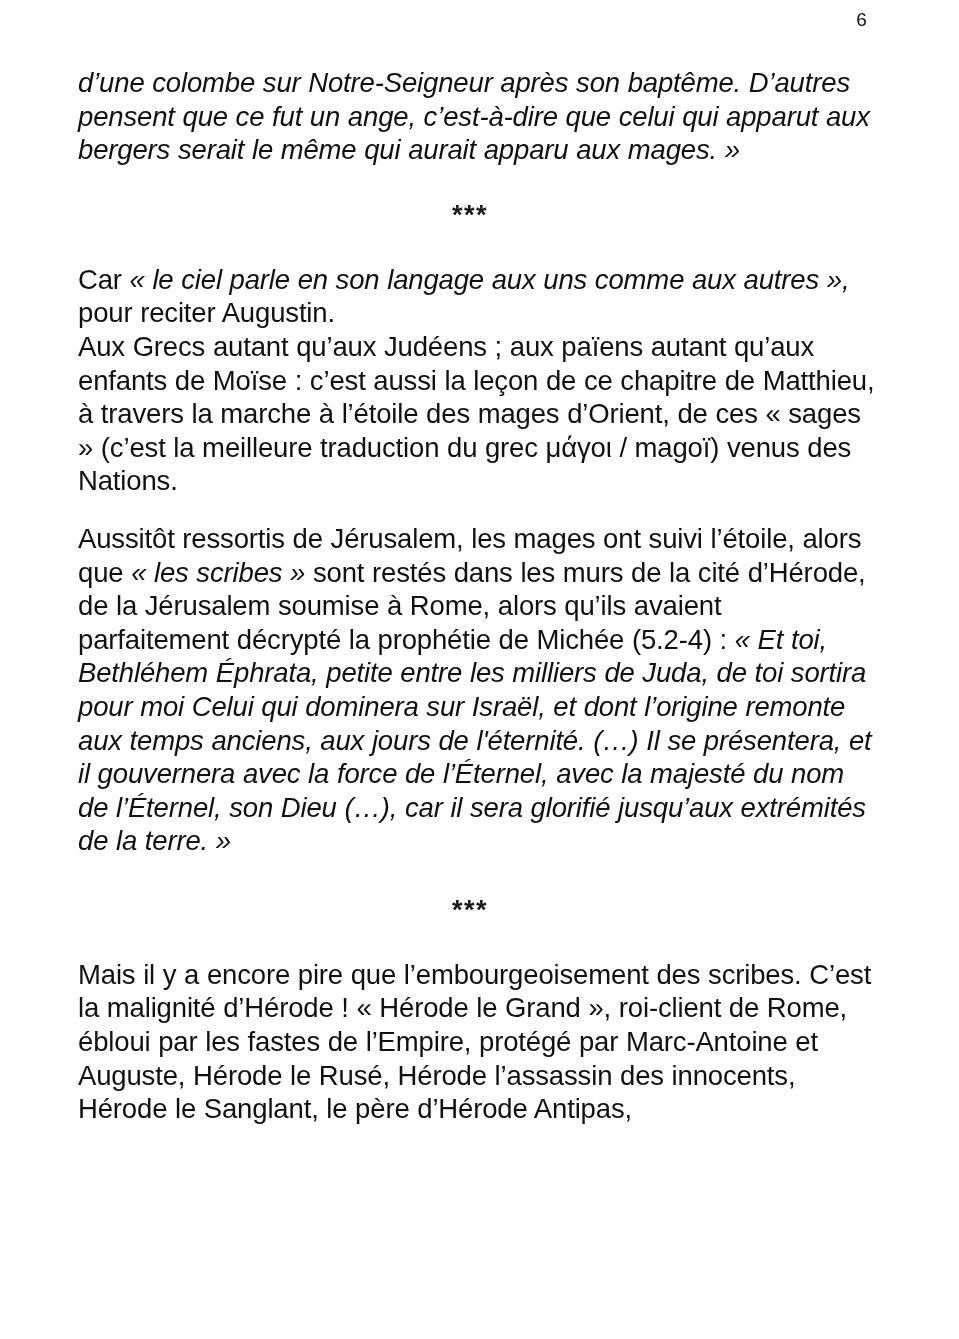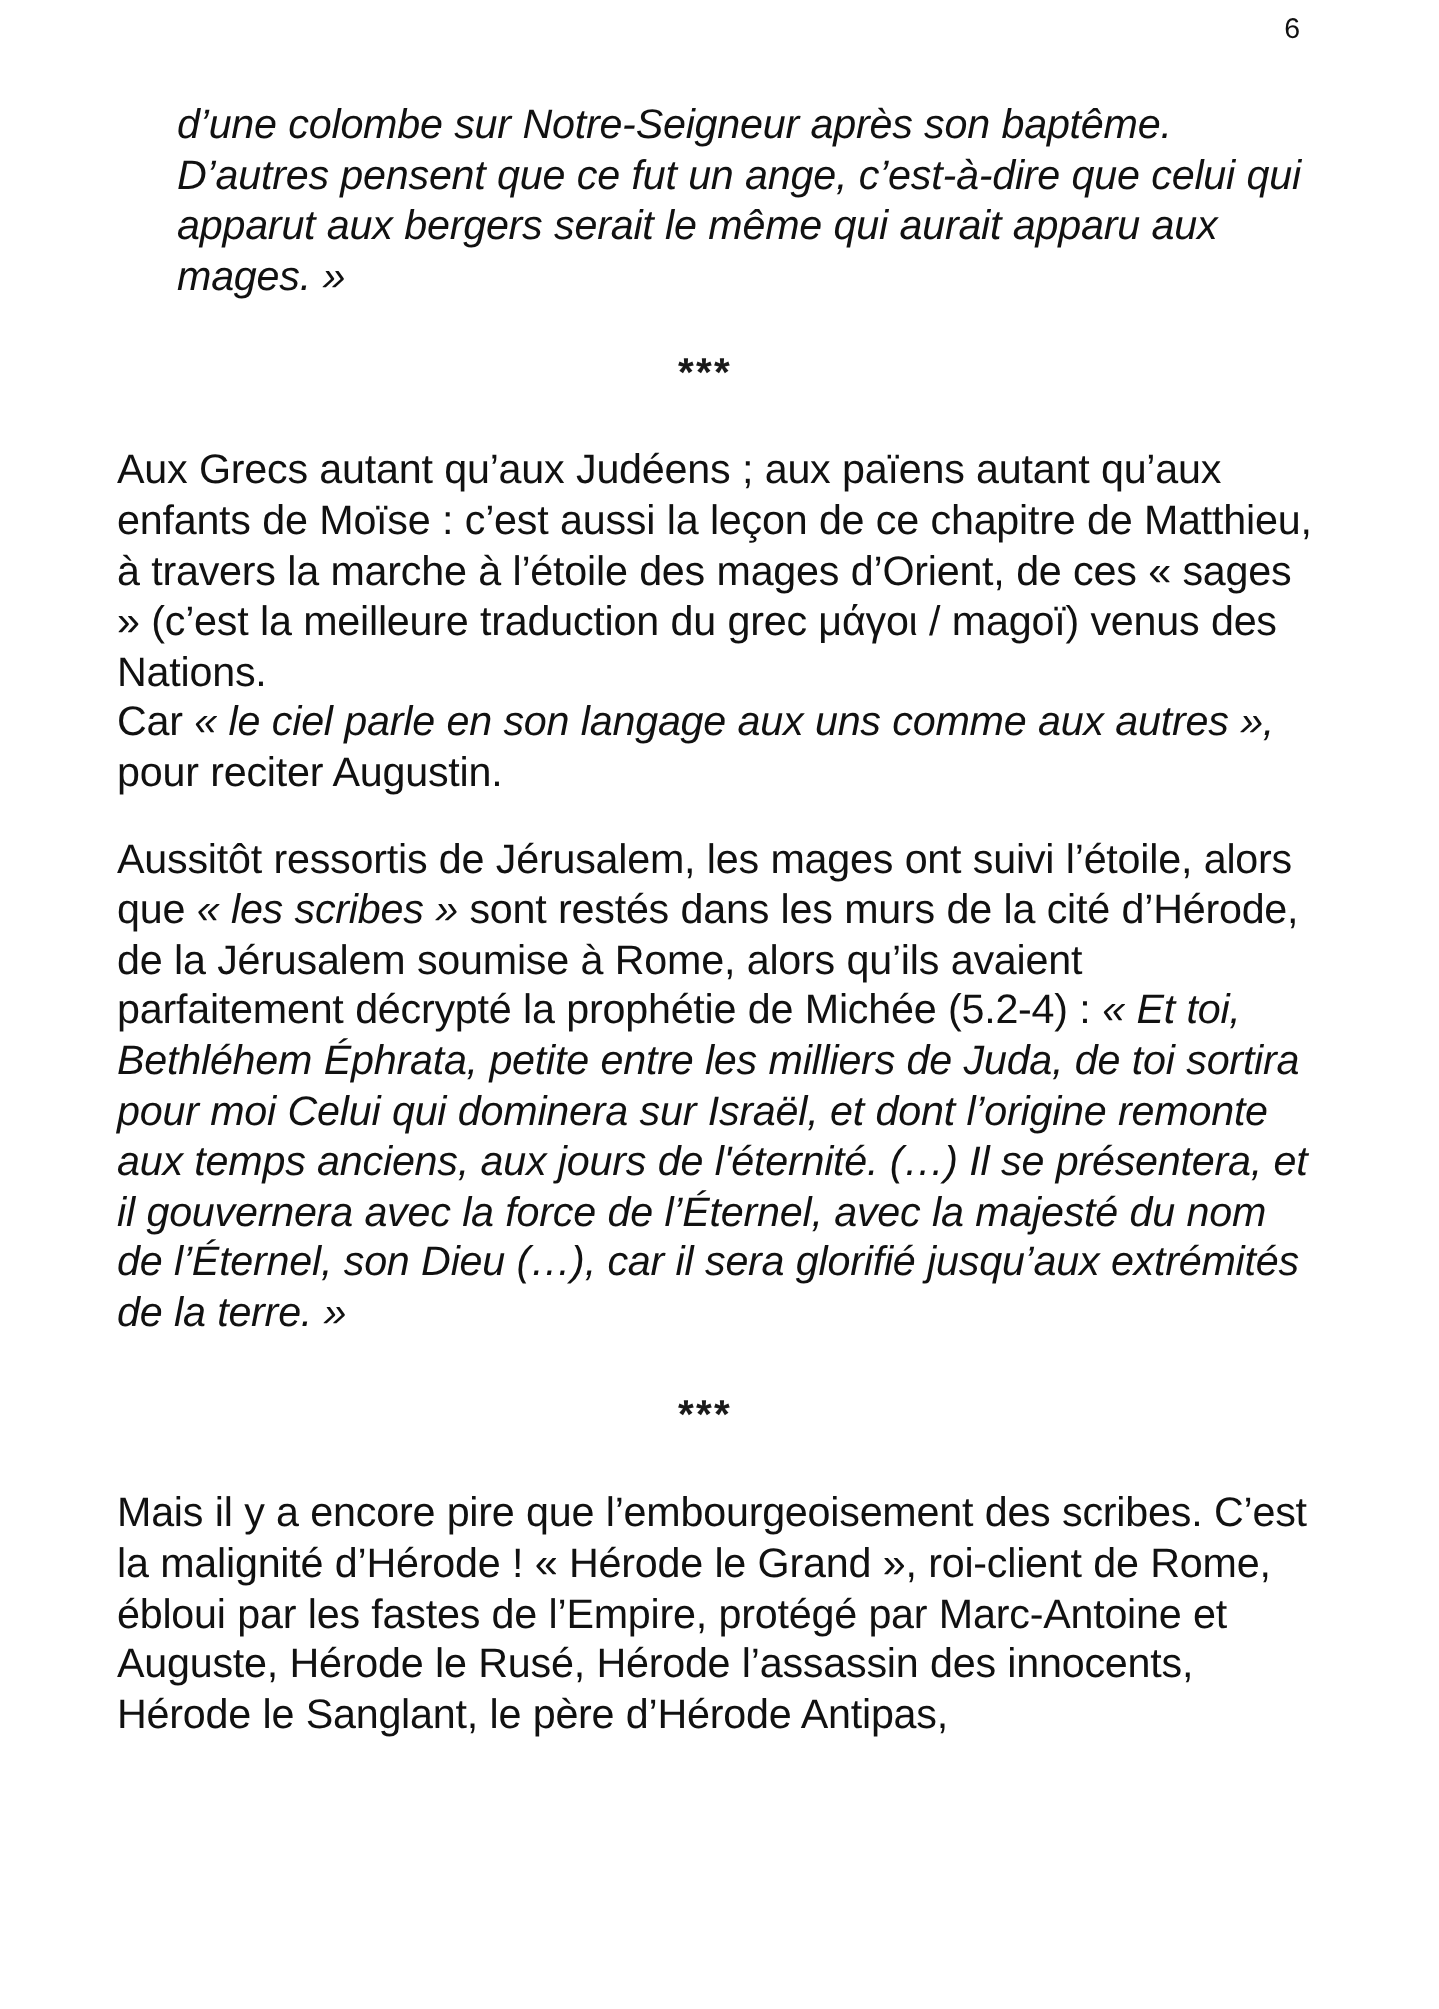--- a/index.html
+++ b/index.html
@@ -66,42 +66,42 @@
     font-size: 27px;
     line-height: 30px;
     text-align: left;
     padding-left: 374px;
     letter-spacing: 1.5px;
     color: #1a1a1a;
     font-family: "Liberation Sans", sans-serif;
     font-weight: 700;
   }
 
-  .block-1 { margin-top: 0; margin-left: 40px; }
+  .block-1 { margin-top: 0; }
 </style>
 </head>
 <body>
 
 <div class="page">
 
   <div class="page-number">6</div>
 
   <div class="body-col">
 
     <p class="para italic block-1"><span>d’une colombe sur Notre-Seigneur après son baptême. D’autres pensent que ce fut un ange, c’est-à-dire que celui qui apparut aux bergers serait le même qui aurait apparu aux mages. »</span></p>
 
     <div class="gap-xl"></div>
 
     <div class="stars">***</div>
 
     <div class="gap-xl"></div>
 
+    <p class="para roman"><span class="up">Car </span><i>« le ciel parle en son langage aux uns comme aux autres »,</i><br><span class="up">pour reciter Augustin.</span></p>
+
     <p class="para roman"><span>Aux Grecs autant qu’aux Judéens ; aux païens autant qu’aux enfants de Moïse : c’est aussi la leçon de ce chapitre de Matthieu, à travers la marche à l’étoile des mages d’Orient, de ces « sages » (c’est la meilleure traduction du grec μάγοι / magoï) venus des Nations.</span></p>
-
-    <p class="para roman"><span class="up">Car </span><i>« le ciel parle en son langage aux uns comme aux autres »,</i><br><span class="up">pour reciter Augustin.</span></p>
 
     <div class="gap-lg"></div>
 
     <p class="para roman"><span class="up">Aussitôt ressortis de Jérusalem, les mages ont suivi l’étoile, alors que </span><i>« les scribes »</i><span class="up"> sont restés dans les murs de la cité d’Hérode, de la Jérusalem soumise à Rome, alors qu’ils avaient parfaitement décrypté la prophétie de Michée (5.2-4) : </span><i>« Et toi, Bethléhem Éphrata, petite entre les milliers de Juda, de toi sortira pour moi Celui qui dominera sur Israël, et dont l’origine remonte aux temps anciens, aux jours de l'éternité. (…) Il se présentera, et il gouvernera avec la force de l’Éternel, avec la majesté du nom de l’Éternel, son Dieu (…), car il sera glorifié jusqu’aux extrémités de la terre. »</i></p>
 
     <div class="gap-lg"></div>
 
 
     <div class="gap-md"></div>
 

